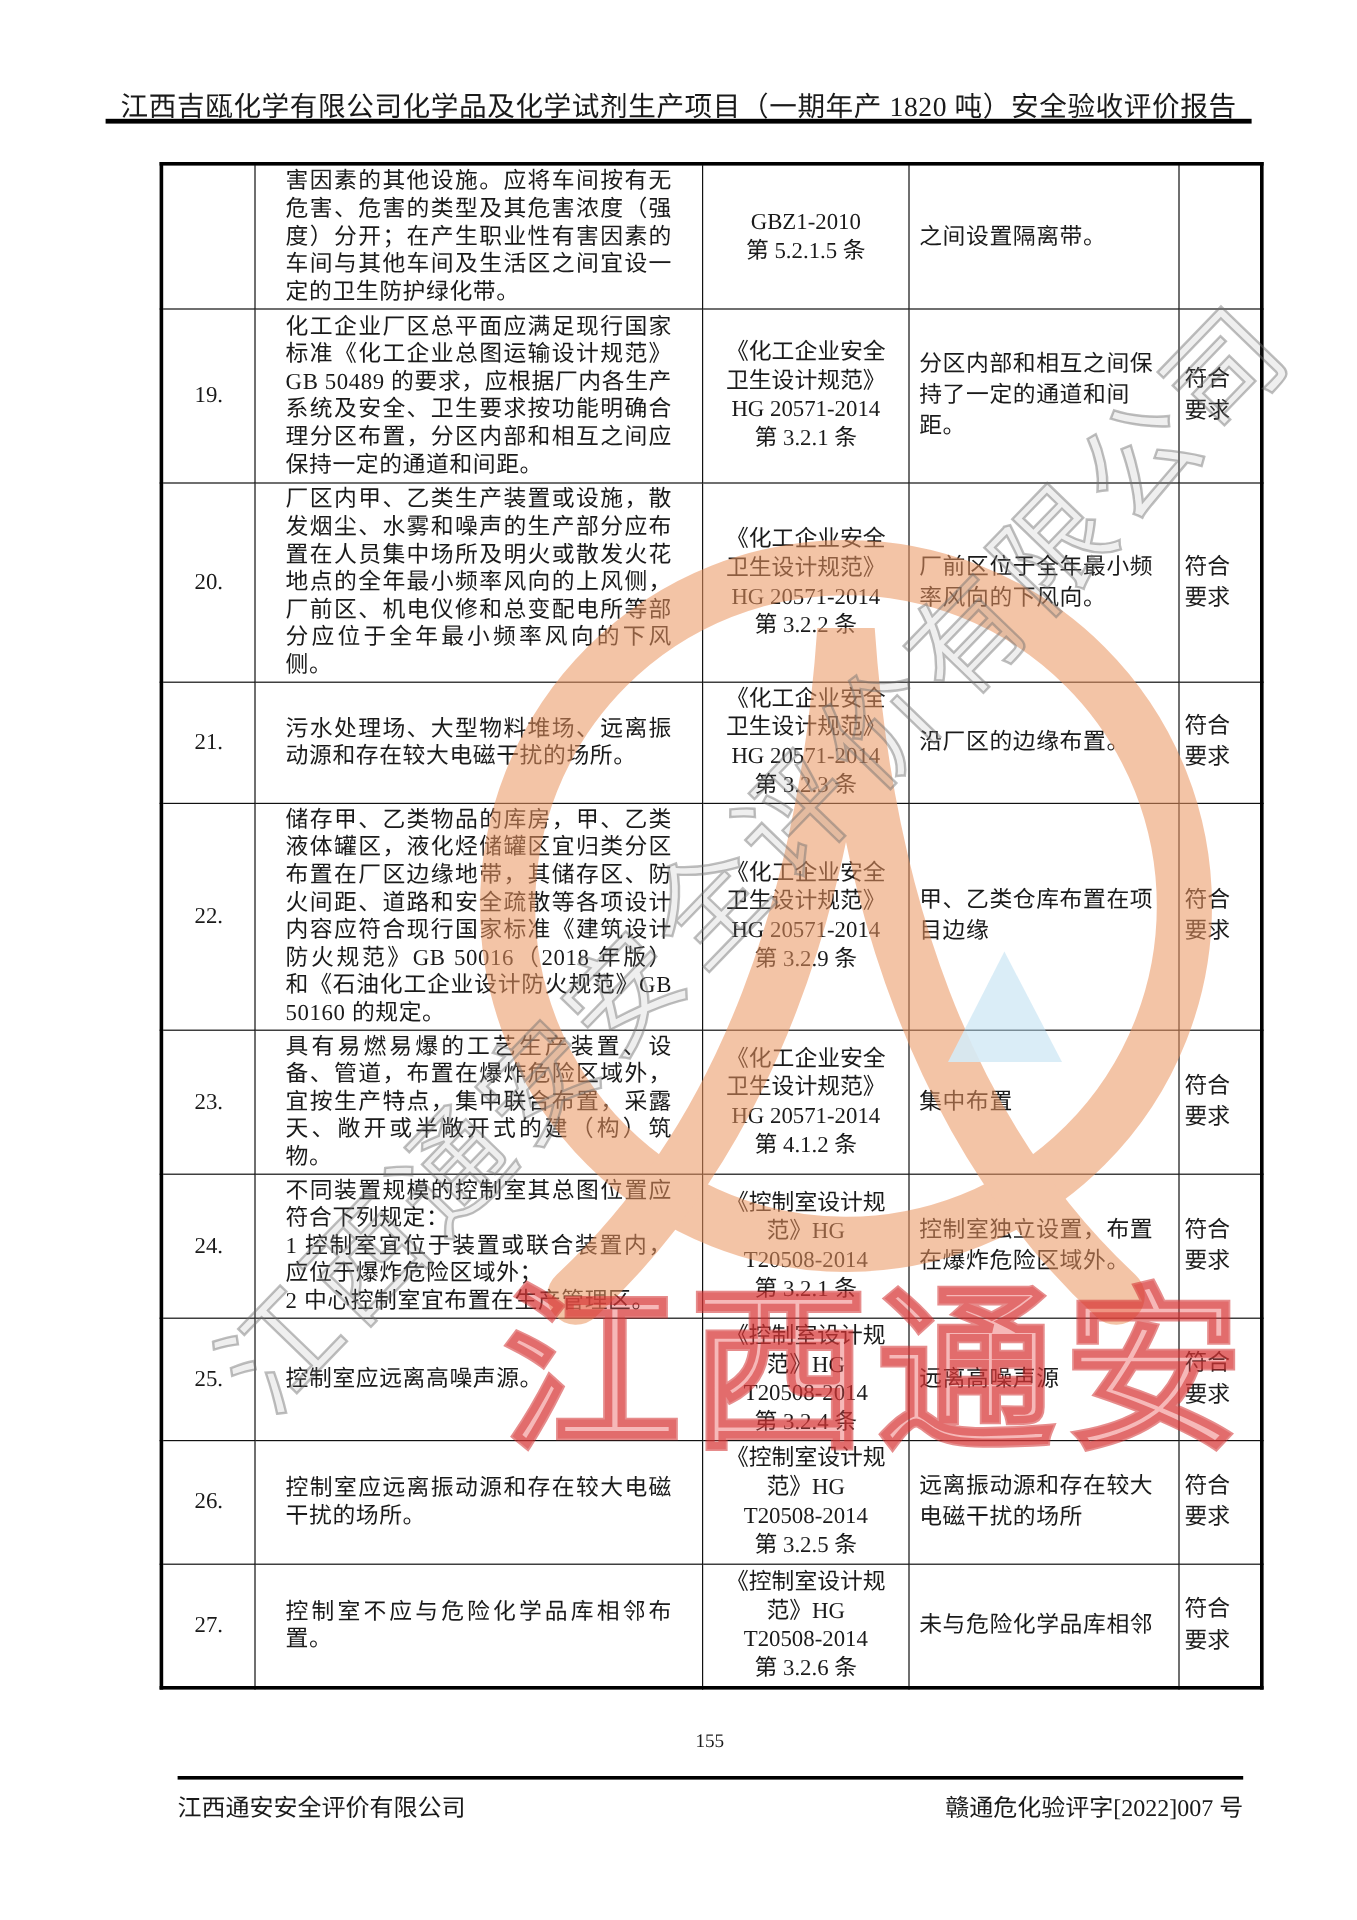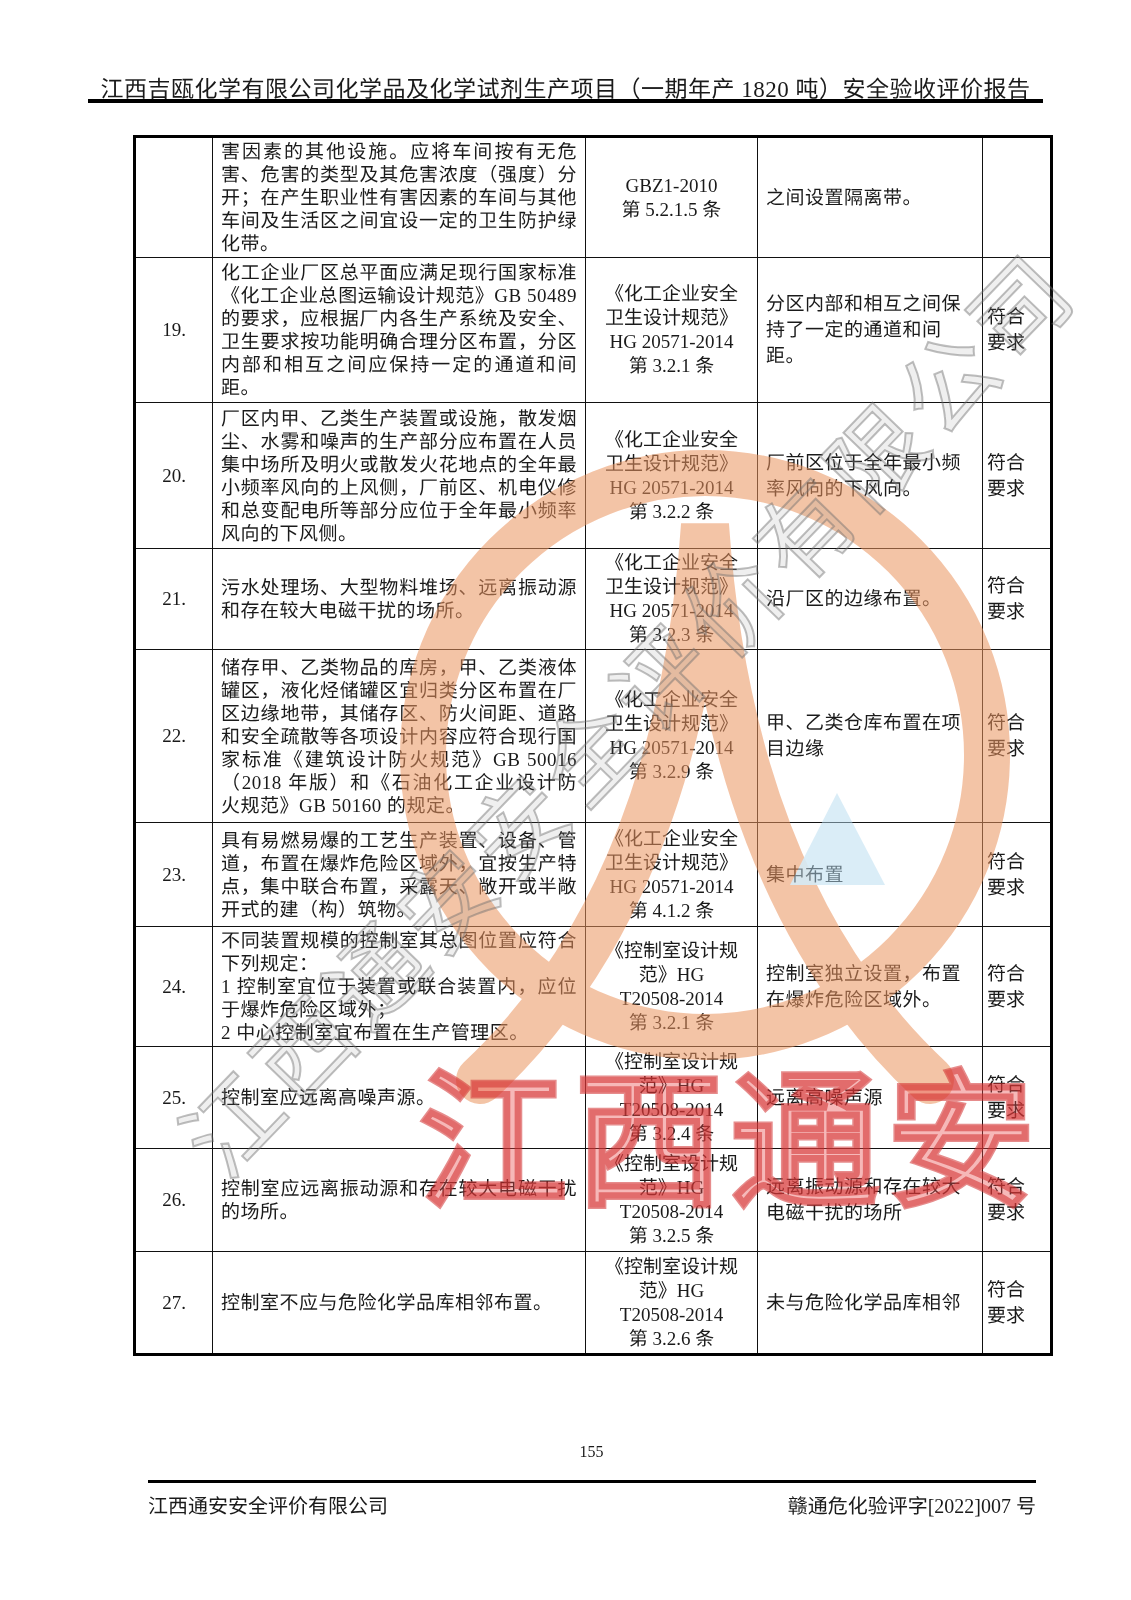--- a/index.html
+++ b/index.html
@@ -30,21 +30,21 @@
     overflow:hidden;
   }
   .check-table th{
     font-weight:bold;font-size:20px;text-align:center;
     white-space:pre-line;line-height:26px;padding:2px;
   }
   td.c-no{text-align:center;line-height:24px;font-family:Liberation Serif, serif;}
   td.c-content{
     text-align:justify;text-justify:inter-ideograph;
     line-height:23px;letter-spacing:0.5px;
-    padding:2px 8px;word-break:break-all;white-space:pre-line;font-family:Liberation Serif, serif;
+    padding:2px 25px;word-break:break-all;white-space:pre-line;font-family:Liberation Serif, serif;
   }
   td.c-basis{text-align:center;line-height:24px;white-space:pre-line;}
   td.c-actual{line-height:26px;letter-spacing:0.5px;padding:14px 8px;word-break:break-all;}
   td.c-result{line-height:26px;white-space:pre-line;margin-top:16px;}
   
   .page-number{
     position:absolute;top:1443px;left:133px;width:917px;
     text-align:center;font-size:16px;
   }
   .footer-rule{

